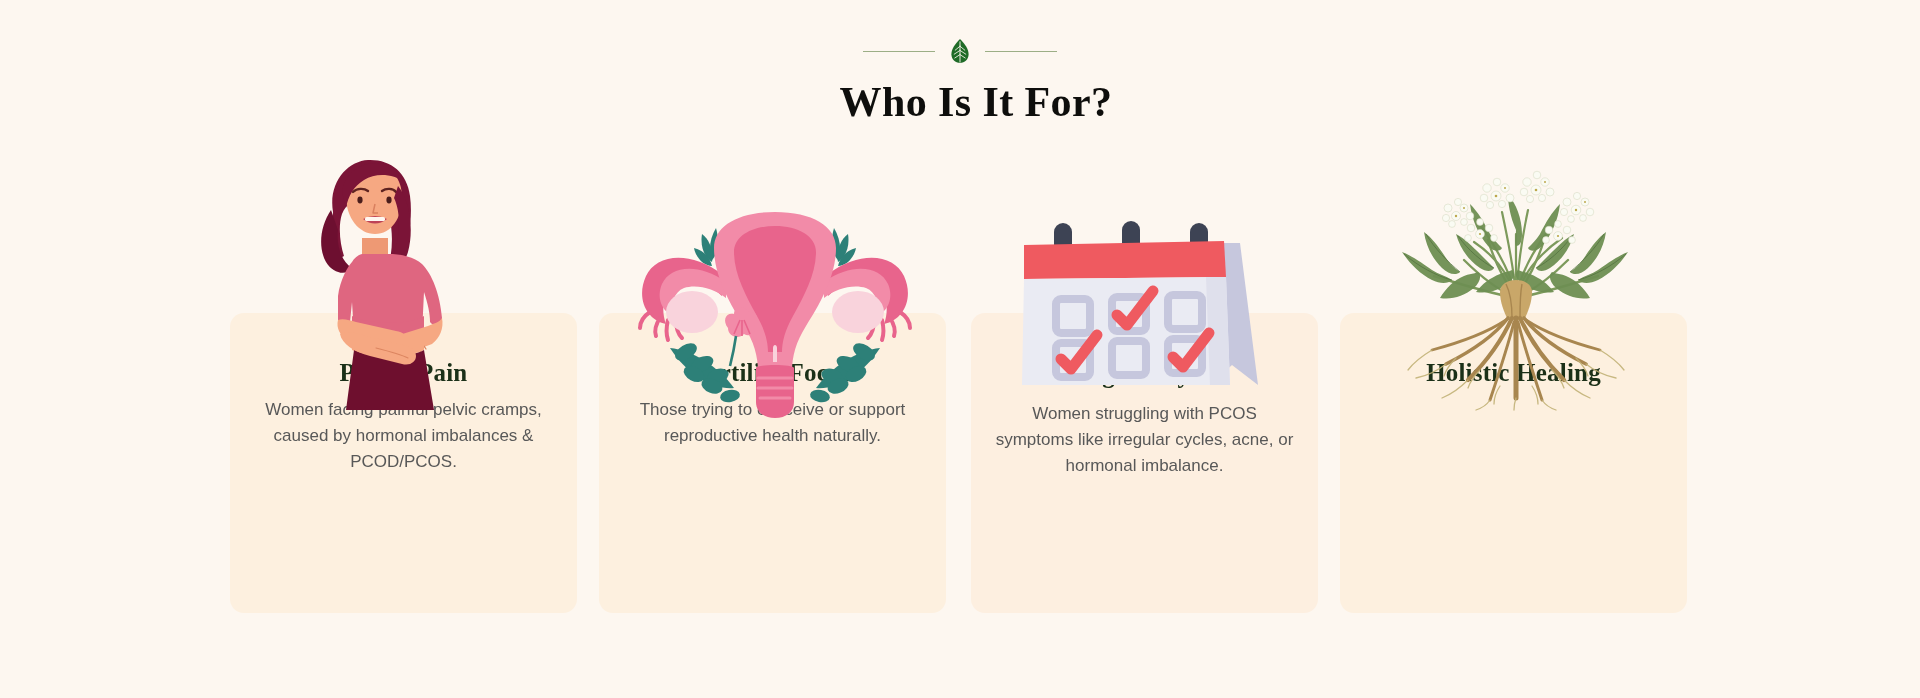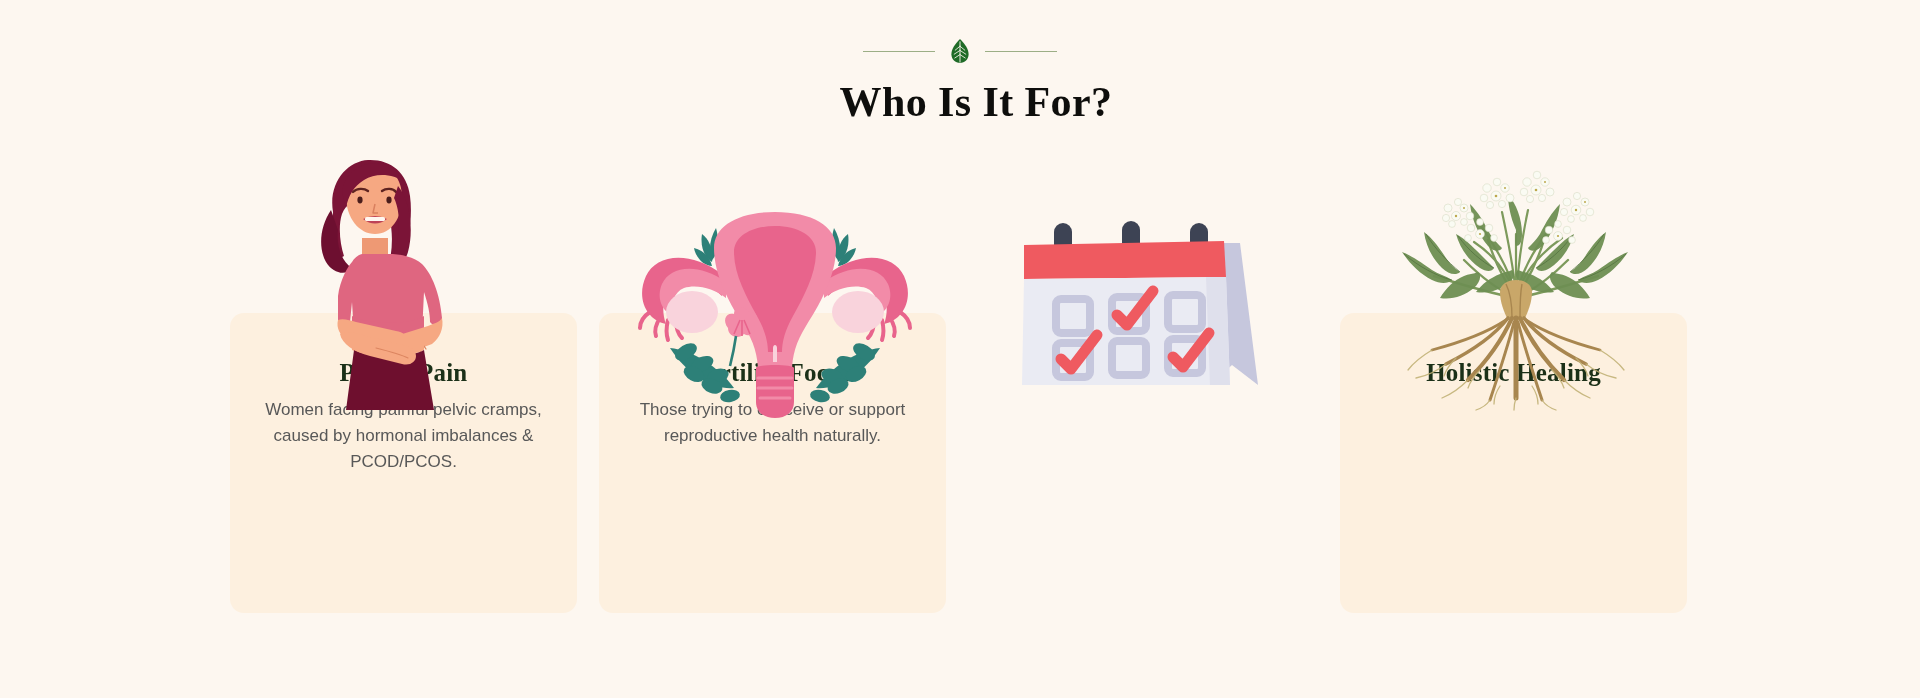--- a/index.html
+++ b/index.html
@@ -470,18 +470,22 @@
   <div class="card c1">
     <h3 class="card-title">Period Pain</h3>
     <p class="card-desc">Women facing painful pelvic cramps, caused  by hormonal imbalances &amp; PCOD/PCOS.</p>
   </div>
 
   <div class="card c2">
     <h3 class="card-title">Fertility Focus</h3>
     <p class="card-desc">Those trying to conceive or support reproductive health naturally.</p>
   </div>
 
+  <div class="card c3">
+    <h3 class="card-title">Irregular cycles</h3>
+    <p class="card-desc">Women struggling with PCOS symptoms like irregular cycles, acne, or hormonal imbalance.</p>
+  </div>
 
   <div class="card c4">
     <h3 class="card-title">Holistic Healing</h3>
   </div>
 
 </div>
 
 </body></html>

